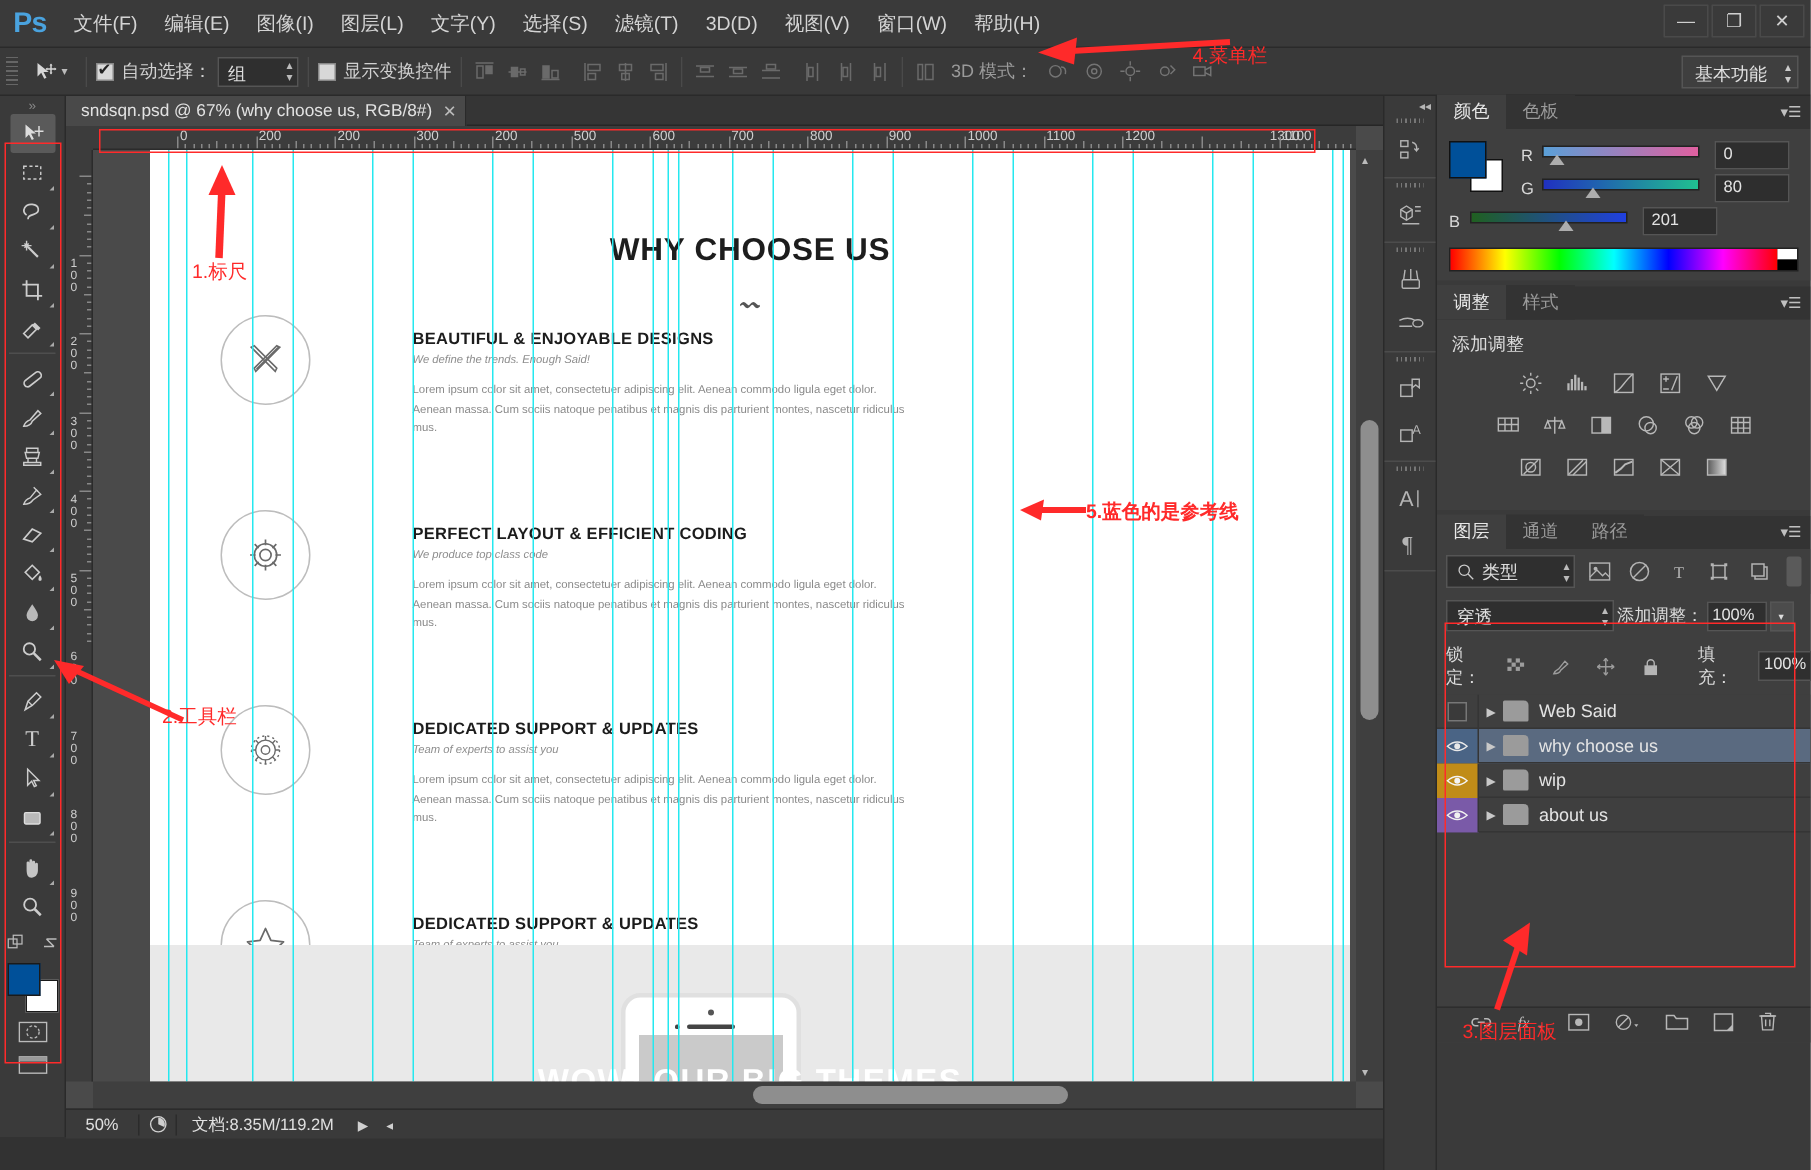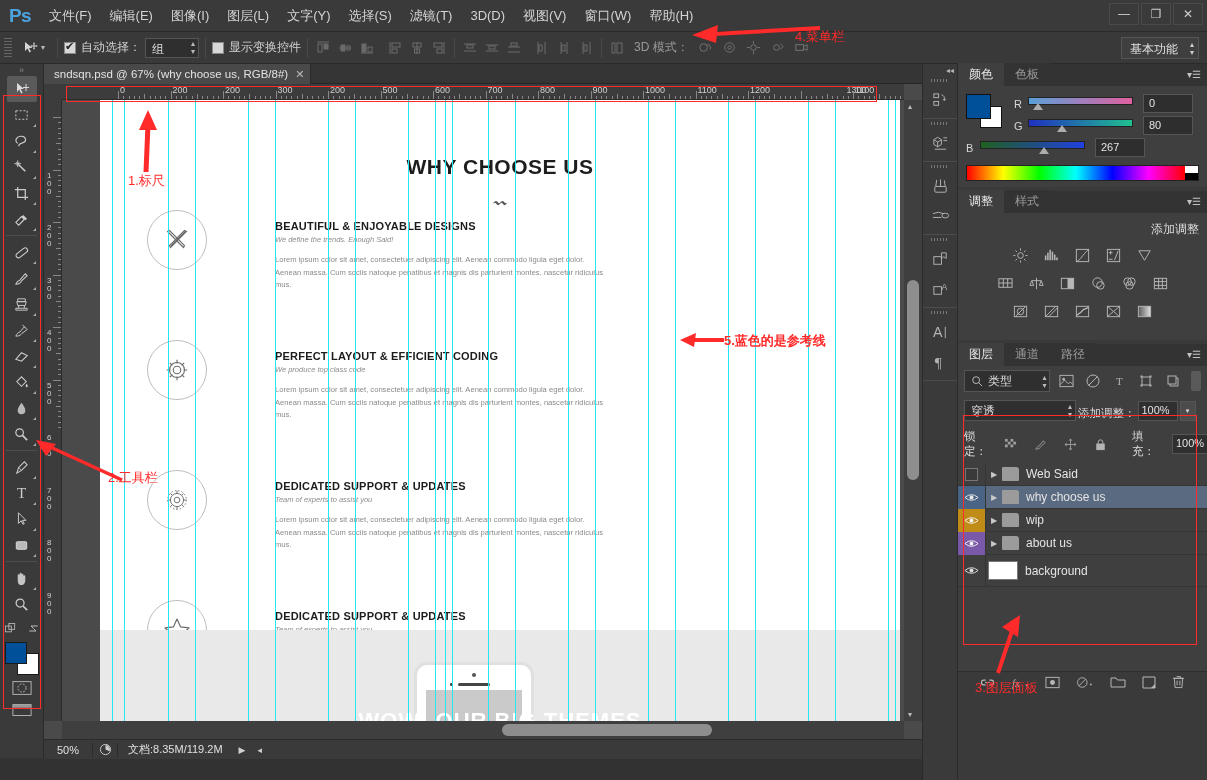--- a/index.html
+++ b/index.html
@@ -216,36 +216,36 @@
     border-left:5px solid transparent; border-right:5px solid transparent; border-bottom:7px solid #adadad; }
   .cp-val { width:50px; height:19px; background:#2e2e2e; border:1px solid #555; color:#e2e2e2;
     font-size:11px; padding:2px 5px; margin-left:10px; }
   .cp-spectrum { clear:both; margin-top:8px; height:16px; border:1px solid #222; display:flex; }
   .cp-spec-main { flex:1; background:linear-gradient(to right,#f00,#ff0,#0f0,#0ff,#00f,#f0f,#f00); }
   .cp-spec-right { width:13px; display:flex; flex-direction:column; }
   .cp-spec-right .w { flex:1; background:#fff; }
   .cp-spec-right .k { flex:1; background:#000; }
 
   
-  .adjpanel { padding:6px 8px 10px 8px;text-align:right; }
+  .adjpanel { padding:6px 8px 10px 8px; }
   .adj-title { font-size:12px; color:#dcdcdc; margin:2px 0 8px 2px; }
   .adj-row { display:flex; justify-content:center; gap:12px; margin-bottom:9px; }
   .adj-ic { width:19px; height:19px; display:flex; align-items:center; justify-content:center; color:#b8b8b8; }
 
   
   .layerpanel { }
   .lp-filter { display:flex; align-items:center; gap:6px; padding:4px 6px; background:#3f3f3f; }
   .lp-kind {
     display:flex; align-items:center; gap:5px; background:#2f2f2f; border:1px solid #555;
     height:22px; padding:0 4px 0 6px; font-size:12px; color:#ddd; position:relative; width:92px;
   }
   .lp-kind .arr { position:absolute; right:3px; top:3px; font-size:8px; color:#bbb; line-height:8px; }
   .lp-fic { width:22px; height:20px; display:flex; align-items:center; justify-content:center; color:#b4b4b4; }
   .lp-toggle { width:11px; height:20px; background:#5a5a5a; border-radius:2px; margin-left:2px; }
-  .lp-blend { display:flex; align-items:flex-end; gap:2px; padding:4px 6px; }
+  .lp-blend { display:flex; align-items:center; gap:2px; padding:4px 6px; }
   .lp-blend-sel { position:relative; width:112px; height:21px; background:#2f2f2f; border:1px solid #555;
     color:#e0e0e0; font-size:12px; padding:2px 16px 2px 6px; }
   .lp-blend-sel .arr { position:absolute; right:3px; top:2px; font-size:8px; color:#bbb; line-height:8px; }
   .lp-lbl { font-size:11.5px; color:#dcdcdc; }
   .lp-num { width:40px; height:20px; background:#2f2f2f; border:1px solid #555; color:#e2e2e2;
     font-size:11px; text-align:left; padding:2px 3px; }
   .lp-stepper { width:16px; height:20px; background:#4c4c4c; border:1px solid #555; color:#ddd;
     font-size:7px; display:flex; align-items:center; justify-content:center; }
   .lp-lock { display:flex; align-items:center; gap:17px; padding:4px 6px; }
   .lp-lockic { width:15px; height:15px; display:flex; align-items:center; justify-content:center; color:#b0b0b0; }
@@ -1123,21 +1123,21 @@
             <span class="cp-knob" style="left:29px"></span>
           </span>
           <span class="cp-val">80</span>
         </div>
         <div class="cp-row">
           <span class="cp-label">B</span>
           <span class="cp-slider">
             <span class="cp-bar b"></span>
             <span class="cp-knob" style="left:59px"></span>
           </span>
-          <span class="cp-val">267</span>
+          <span class="cp-val">201</span>
         </div>
         <div class="cp-spectrum">
           <div class="cp-spec-main"></div>
           <div class="cp-spec-right">
             <div class="w"></div>
               <div class="k"></div>
           </div>
         </div>
       </div>
     </div>
@@ -1428,30 +1428,20 @@
           <div class="lp-row">
             <span class="lp-eye c-purple">
               <svg width="15" height="11" viewBox="0 0 16 11">
                   <path d="M1 5.5 Q8 -0.5 15 5.5 Q8 11.5 1 5.5Z" fill="none" stroke="#f0f0f0"></path>
                   <circle cx="8" cy="5.5" r="2.1" fill="#f0f0f0"></circle>
                 </svg>
             </span>
             <span class="lp-arrow">▶</span>
             <span class="lp-thumb-folder"></span>
             <span class="lp-name">about us</span>
-          </div>
-          <div class="lp-row" style="height:32px">
-            <span class="lp-eye" style="height:32px">
-              <svg width="15" height="11" viewBox="0 0 16 11">
-                  <path d="M1 5.5 Q8 -0.5 15 5.5 Q8 11.5 1 5.5Z" fill="none" stroke="#ddd"></path>
-                  <circle cx="8" cy="5.5" r="2.1" fill="#ddd"></circle>
-                </svg>
-            </span>
-            <span class="lp-thumb-white"></span>
-            <span class="lp-name">background</span>
           </div>
         </div>
 
         <div class="lp-bottom">
           <span><svg width="15" height="13" viewBox="0 0 16 13">
                 <g fill="none" stroke="#b8b8b8" stroke-width="1.2">
                   <path d="M6 4 H4 a2.5 2.5 0 0 0 0 5 H6"></path>
                   <path d="M10 4 H12 a2.5 2.5 0 0 1 0 5 H10"></path>
                   <path d="M5.5 6.5 H10.5"></path>
                 </g>

